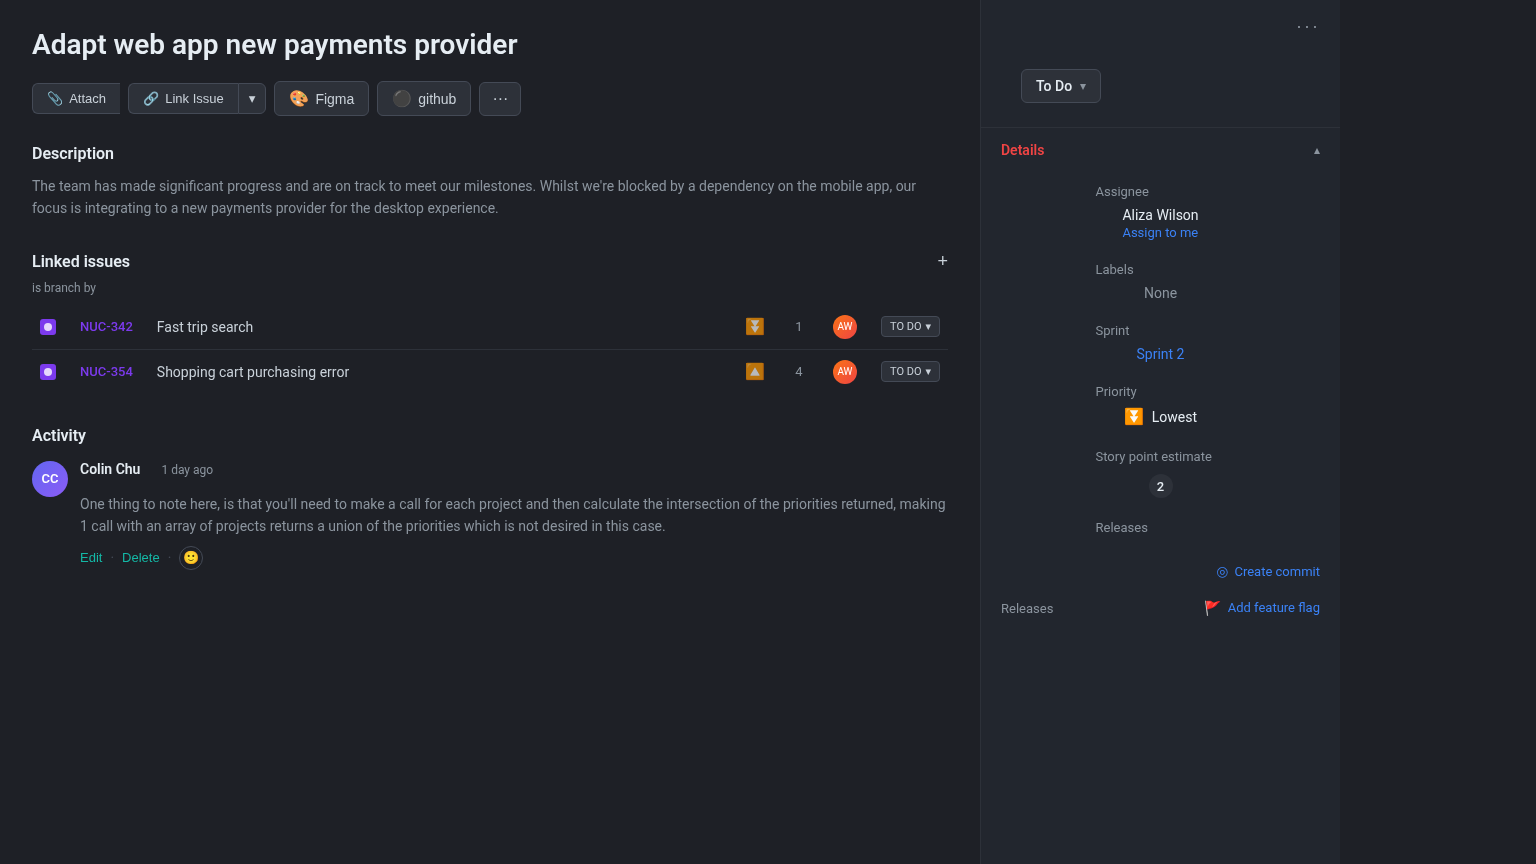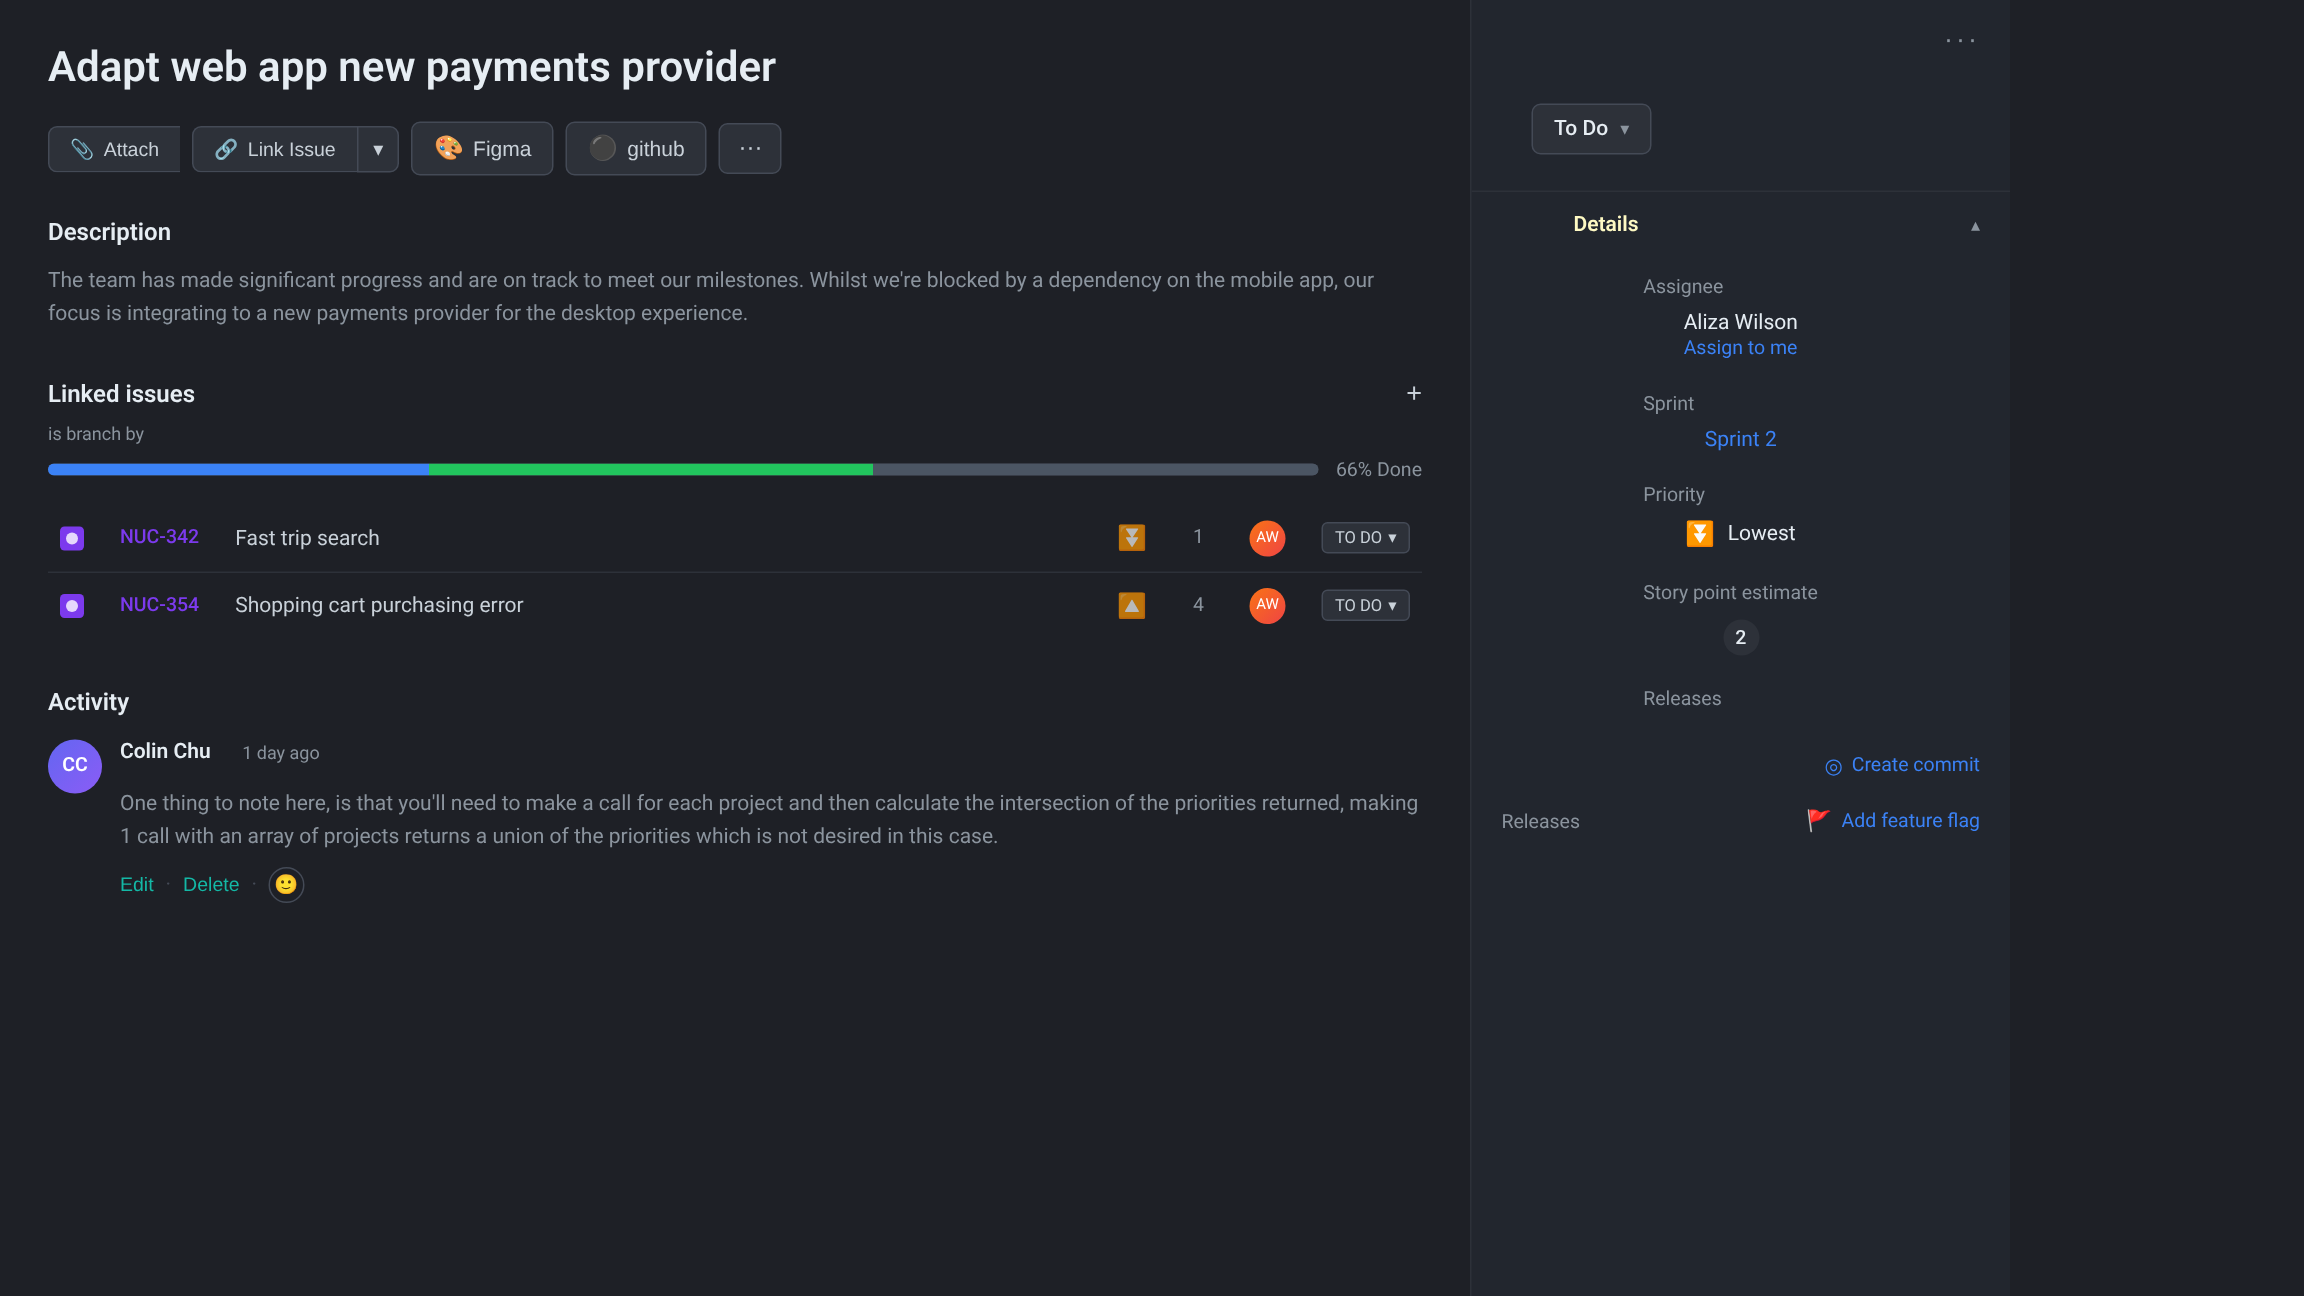--- a/index.html
+++ b/index.html
@@ -378,22 +378,21 @@
       display: flex;
       align-items: center;
       justify-content: space-between;
       padding: 14px 20px;
       cursor: pointer;
     }
 
     .details-header-label {
       font-size: 14px;
       font-weight: 600;
-      color: #fef9c3;
-      margin-left: 48px;
+      color: #ef4444;
     }
 
     .details-row {
       display: flex;
       align-items: center;
       padding: 10px 20px;
       gap: 8px;
       flex-direction: column;
     }
 
@@ -510,28 +509,20 @@
   </div>
 
   <div>
     <div class="linked-issues-header">
       <h2 class="section-title" style="margin-bottom:0;">Linked issues</h2>
       <button class="add-btn">+</button>
     </div>
 
     <p class="blocked-label">is branch by</p>
 
-    <div class="progress-bar-container">
-      <div class="progress-bar">
-        <div class="progress-done" style="width:30%;"></div>
-        <div class="progress-in-progress" style="width:35%;"></div>
-        <div class="progress-remaining"></div>
-      </div>
-      <span class="progress-label">66% Done</span>
-    </div>
 
     <div class="issue-row">
       <div class="issue-icon">
         <div class="issue-icon-inner"></div>
       </div>
       <span class="issue-id">NUC-342</span>
       <span class="issue-title">Fast trip search</span>
       <span class="priority-icon">⏬</span>
       <span class="issue-points">1</span>
       <div class="issue-avatar" style="background: linear-gradient(135deg,#f97316,#ef4444);">AW</div>
@@ -599,20 +590,24 @@
     </div>
 
     <div class="details-row">
       <span class="details-key">Assignee</span>
       <div class="details-value">
         <span>Aliza Wilson</span>
         <a class="assign-link">Assign to me</a>
       </div>
     </div>
 
+    <div class="details-row">
+      <span class="details-key">Labels</span>
+      <span class="details-value" style="color:#8b949e;">None</span>
+    </div>
 
     <div class="details-row">
       <span class="details-key">Sprint</span>
       <span class="details-value link">Sprint 2</span>
     </div>
 
     <div class="details-row">
       <span class="details-key">Priority</span>
       <div class="details-value priority-wrapper">
         <span style="color:#6366f1;font-size:16px;">⏬</span>

